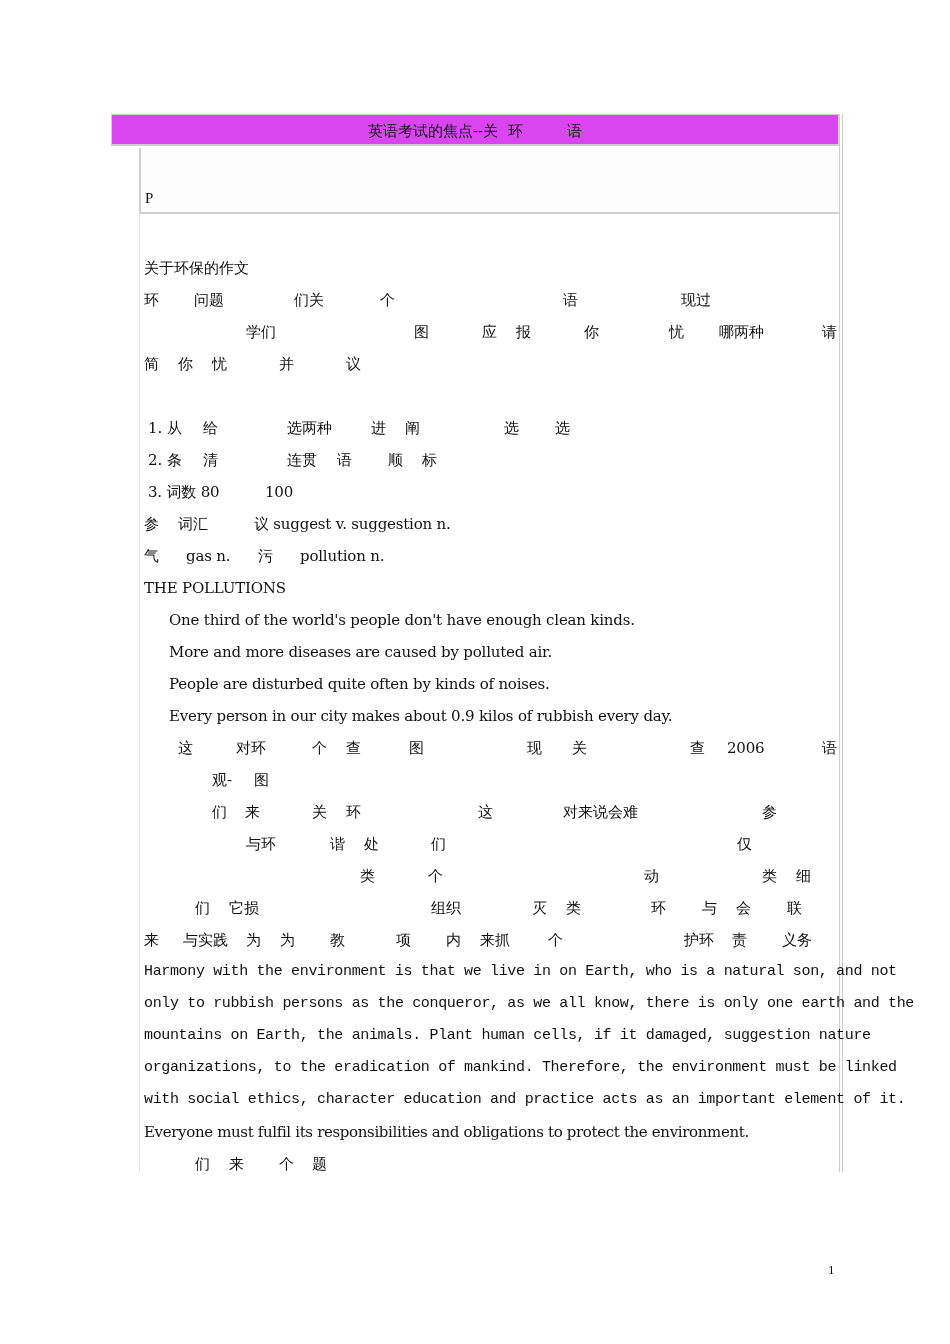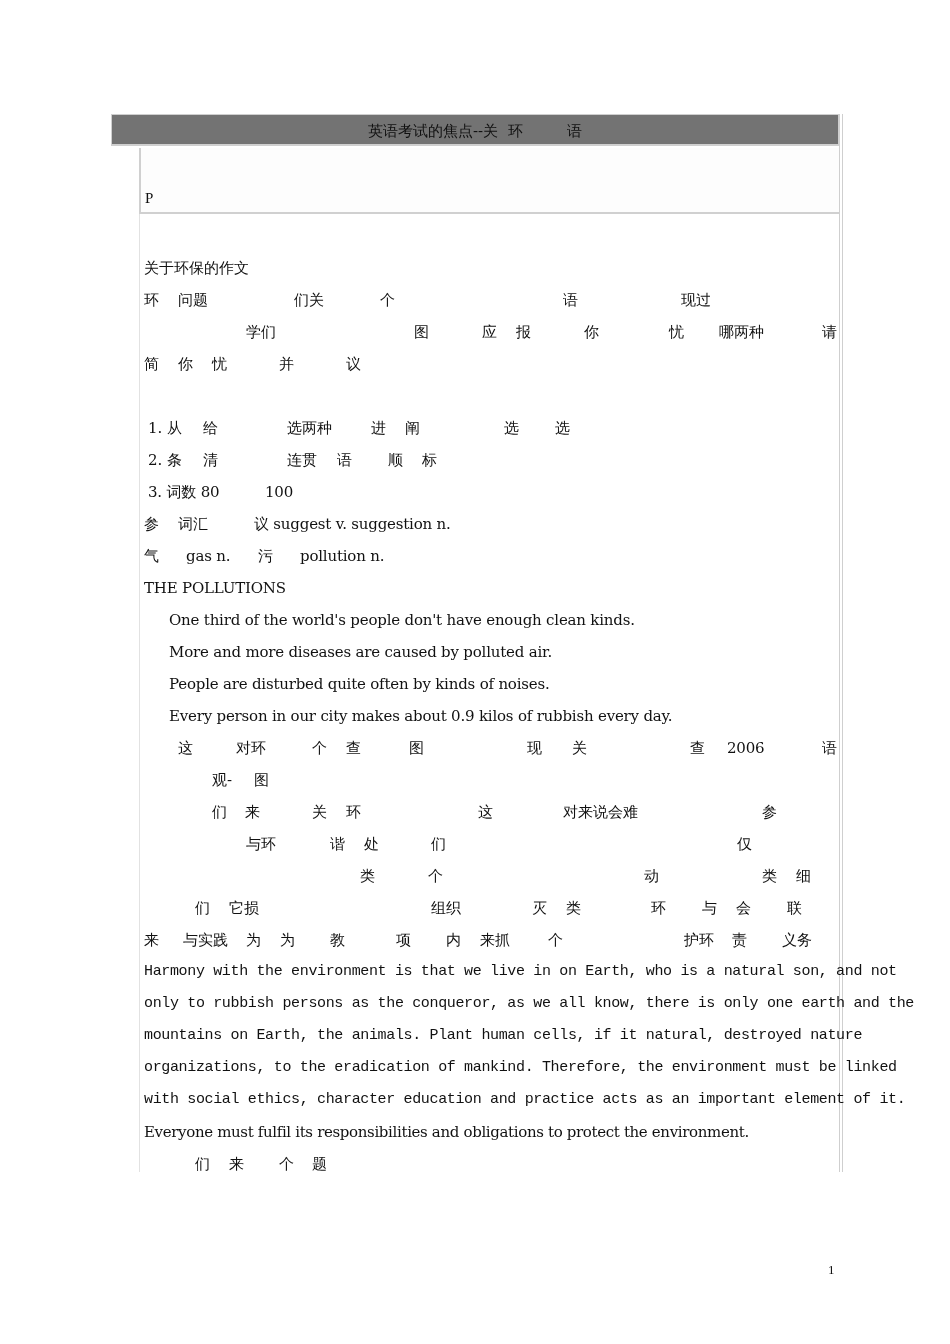--- a/index.html
+++ b/index.html
@@ -16,21 +16,21 @@
       overflow: hidden;
     }
     .title-cell {
       position: absolute;
       left: 111px;
       top: 114px;
       width: 728px;
       height: 32px;
       border: 1px solid #cfcfcf;
       border-bottom: 2px solid #cfcfcf;
-      background: #737373;
+      background: #d946ef;
       box-sizing: border-box;
       text-align: center;
       font-size: 15px;
       line-height: 32px;
     }
     .title-cell .t { letter-spacing: 0px; }
     .p-cell {
       position: absolute;
       left: 139px;
       top: 148px;
@@ -138,21 +138,21 @@
 <div class="body-left"></div>
 
 <div class="content">
 
   <div class="line" style="top:0px">
     <span class="seg" style="left:0">关于环保的作文</span>
   </div>
 
   <div class="line" style="top:32px">
     <span class="seg" style="left:0">环</span>
-    <span class="seg" style="left:34px">问题</span>
+    <span class="seg" style="left:50px">问题</span>
     <span class="seg" style="left:150px">们关</span>
     <span class="seg" style="left:236px">个</span>
     <span class="seg" style="left:419px">语</span>
     <span class="seg" style="left:537px">现过</span>
   </div>
 
   <div class="line" style="top:64px">
     <span class="seg" style="left:102px">学们</span>
     <span class="seg" style="left:270px">图</span>
     <span class="seg" style="left:338px">应</span>
@@ -296,21 +296,21 @@
     <span class="seg" style="left:638px">义务</span>
   </div>
 
   <div class="line" style="top:704px">
     <span class="just en">Harmony with the environment is that we live in on Earth, who is a natural son, and not</span>
   </div>
   <div class="line" style="top:736px">
     <span class="just en">only to rubbish persons as the conqueror, as we all know, there is only one earth and the</span>
   </div>
   <div class="line" style="top:768px">
-    <span class="just en">mountains on Earth, the animals. Plant human cells, if it natural, destroyed nature</span>
+    <span class="just en">mountains on Earth, the animals. Plant human cells, if it damaged, suggestion nature</span>
   </div>
   <div class="line" style="top:800px">
     <span class="just en">organizations, to the eradication of mankind. Therefore, the environment must be linked</span>
   </div>
   <div class="line" style="top:832px">
     <span class="just en">with social ethics, character education and practice acts as an important element of it.</span>
   </div>
   <div class="line" style="top:864px">
     <span class="just-last en">Everyone must fulfil its responsibilities and obligations to protect the environment.</span>
   </div>

